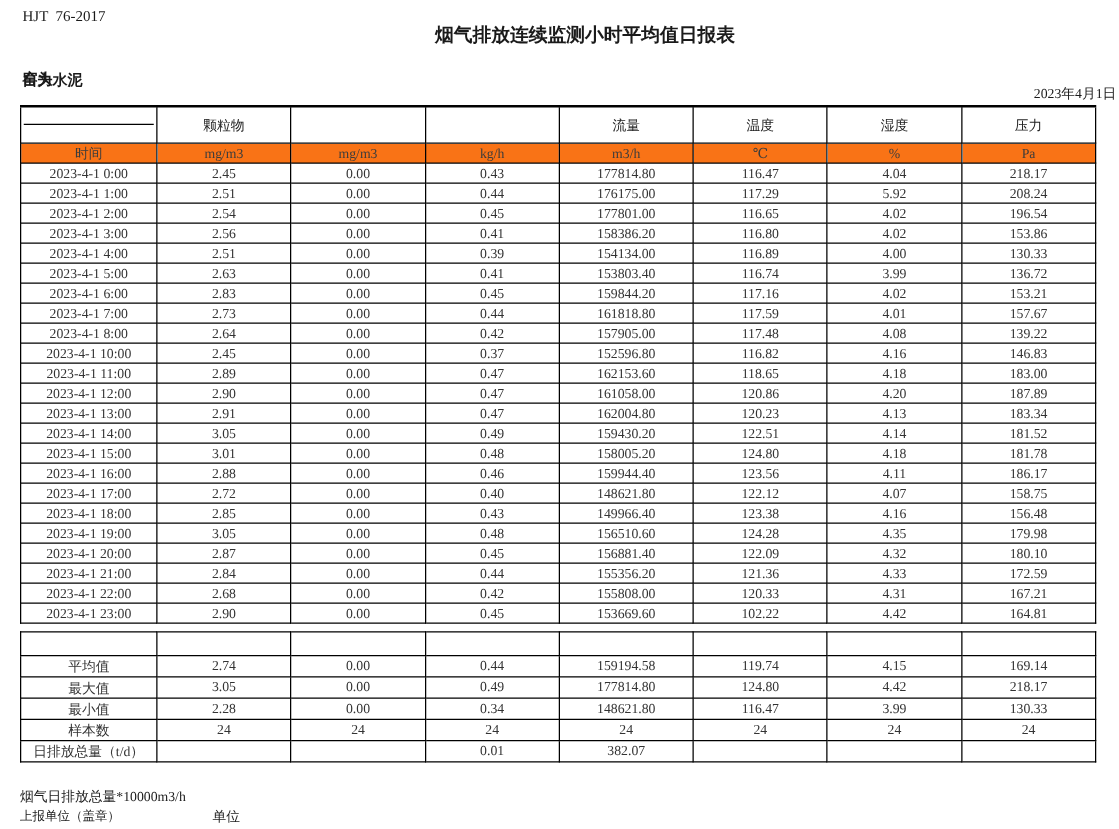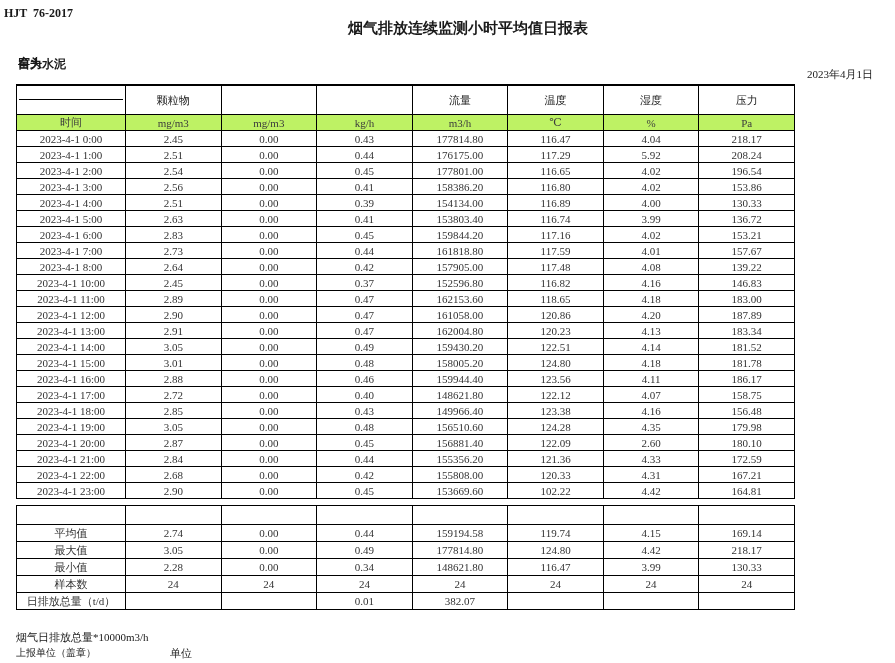--- a/index.html
+++ b/index.html
@@ -2,50 +2,50 @@
 <html><head>
 <meta charset="utf-8">
 <style>
   html,body { margin:0; padding:0; }
   body {
     width:895px; height:663px; background:#ffffff; position:relative;
     font-family:"Liberation Serif","DejaVu Serif",serif; color:#1a1a1a;
     overflow:hidden;
   }
   .doc-code {
-    position:absolute; left:4px; top:6px;
-    font-size:12px; font-weight:bold; white-space:pre;
+    position:absolute; left:18px; top:6px;
+    font-size:12px; font-weight:normal; white-space:pre;
   }
   .report-title {
     position:absolute; left:0; right:0; top:19px; text-align:center;
     font-size:15px; font-weight:bold;
     font-family:"Liberation Sans","DejaVu Sans",sans-serif;
     padding-left:41px;
   }
   .company { position:absolute; left:18px; top:39px; font-size:12px; font-weight:bold;margin-top:17px; }
   .location { position:absolute; left:18px; top:55px; font-size:12px; font-weight:bold; }
-  .report-date { position:absolute; right:22px; top:67px; font-size:11px; }
+  .report-date { position:absolute; right:2px; top:67px; font-size:11px; }
 
   table.report {
-    position:absolute; left:16px; top:84px; width:779px;
+    position:absolute; left:16px; top:84px; width:861px;
     border-collapse:collapse; table-layout:fixed;
     font-size:11px;
     padding-left:40px;
   }
   table.report { border-top:2px solid #000; }
   table.report td {
     border:1px solid #000; text-align:center; vertical-align:middle;
     padding:0 2px; height:15px; overflow:hidden; white-space:nowrap;
     color:#333333;
   }
   tr.group-row td { height:27px; color:#222; }
   td.split-cell { padding:0; }
   td.split-cell .half { height:13px; }
   td.split-cell .half + .half { border-top:1px solid #000; height:14px; }
-  tr.unit-row td { background:#bef264; height:15px; color:#3c3c3c; }
+  tr.unit-row td { background:#f97316; height:15px; color:#3c3c3c; }
   tbody.data tr td { height:15px; }
   tr.gap-row td { border-left:none; border-right:none; border-bottom:none; height:6px; }
   tr.blank-row td { height:18px; }
   tbody.summary tr td { height:16px;margin-left:44px; }
 
   .footer-note { position:absolute; left:16px; top:630px; font-size:11px; }
   .footer-report-unit { position:absolute; left:16px; top:646px; font-size:10px; }
   .footer-unit { position:absolute; left:170px; top:646px; font-size:11px; }
 </style>
 </head>
@@ -284,21 +284,21 @@
         <td>4.35</td>
         <td>179.98</td>
       </tr>
       <tr>
         <td>2023-4-1 20:00</td>
         <td>2.87</td>
         <td>0.00</td>
         <td>0.45</td>
         <td>156881.40</td>
         <td>122.09</td>
-        <td>2.60</td>
+        <td>4.32</td>
         <td>180.10</td>
       </tr>
       <tr>
         <td>2023-4-1 21:00</td>
         <td>2.84</td>
         <td>0.00</td>
         <td>0.44</td>
         <td>155356.20</td>
         <td>121.36</td>
         <td>4.33</td>

